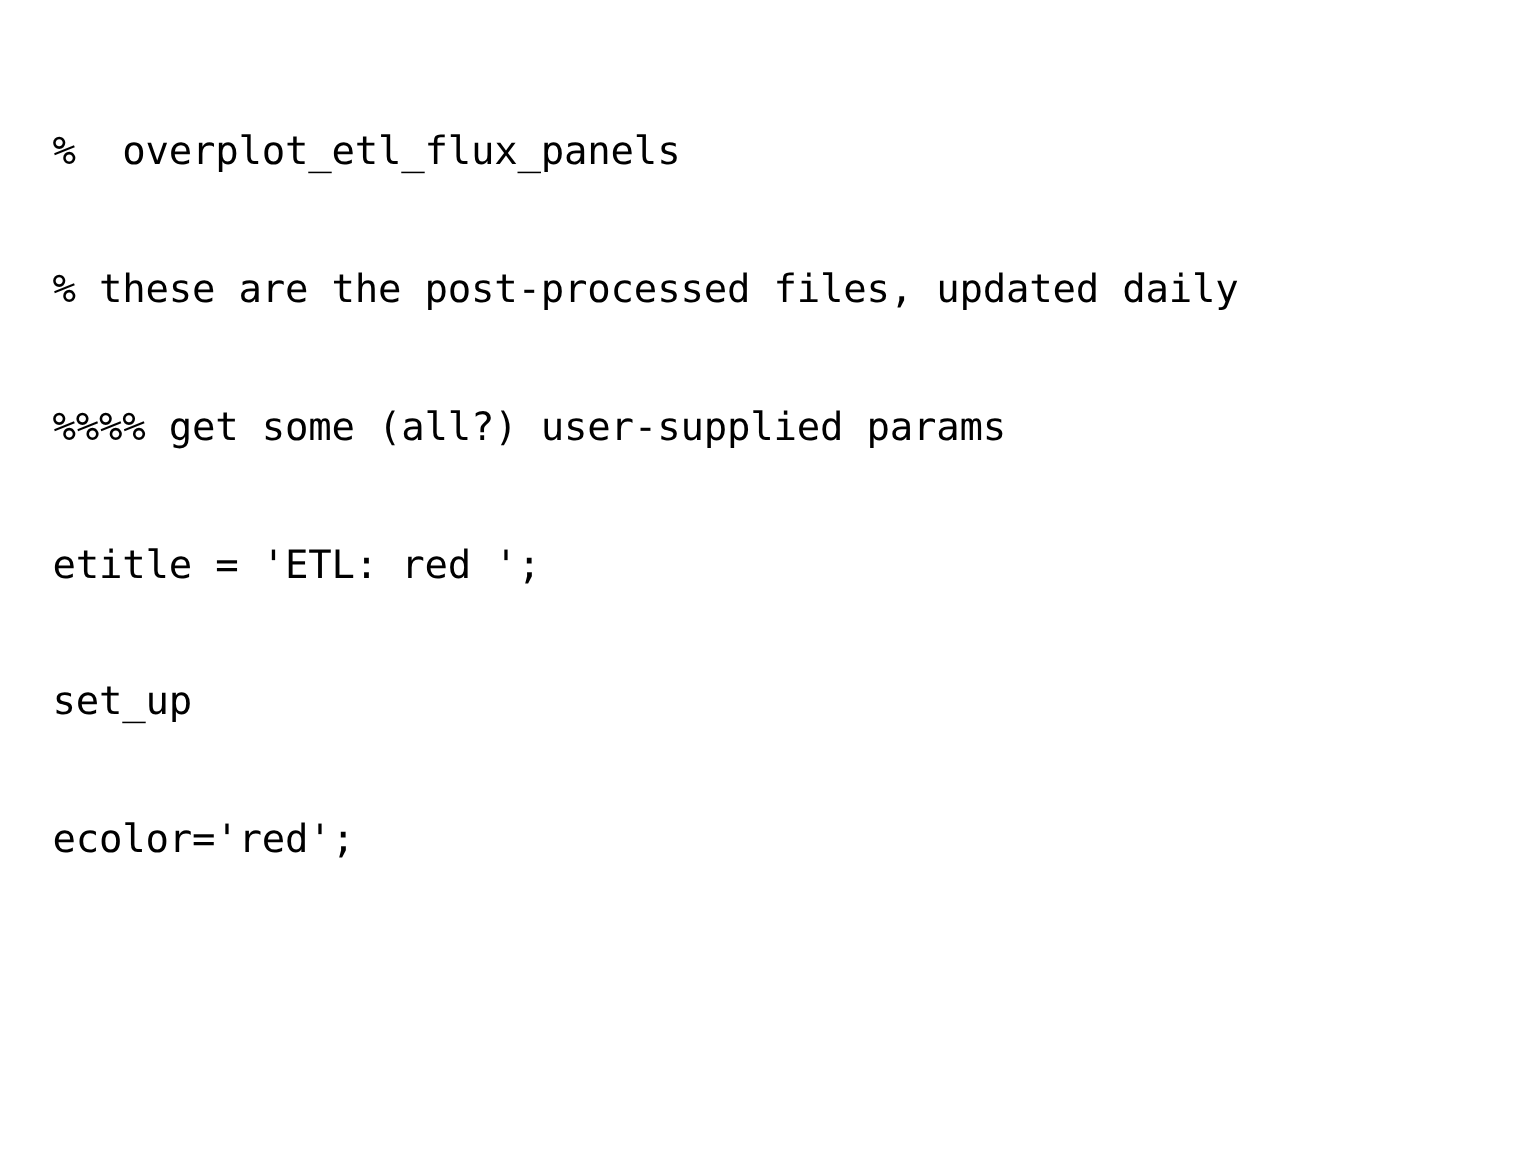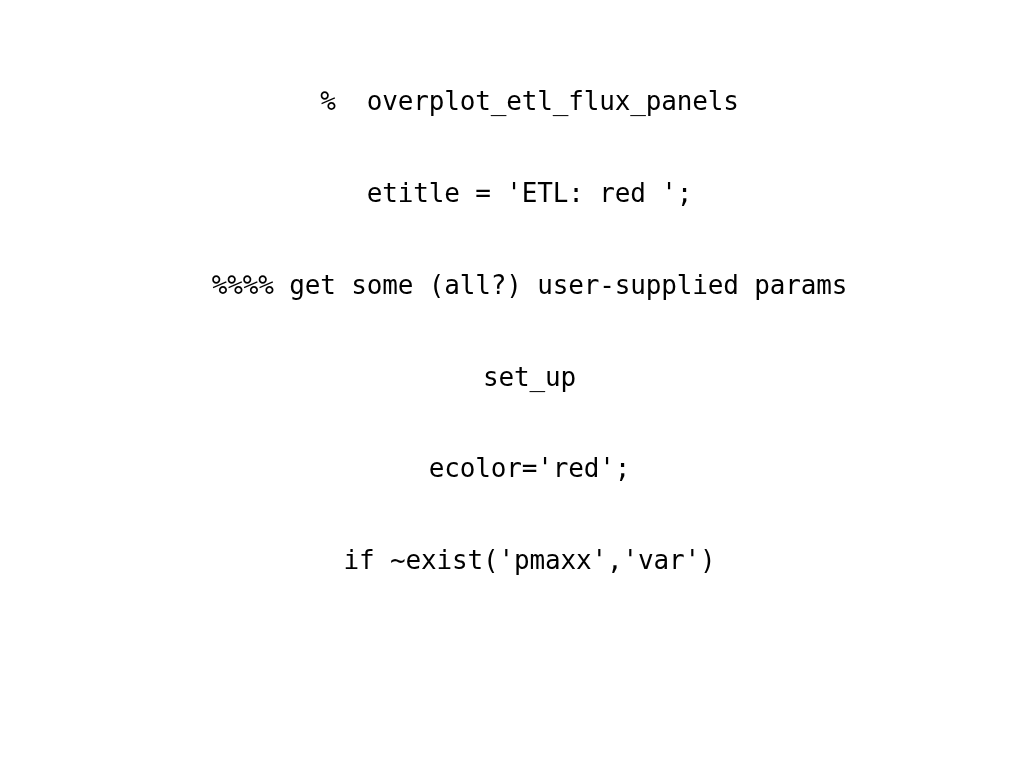--- a/index.html
+++ b/index.html
@@ -22,33 +22,32 @@
     font-size: 26px;
     line-height: 30.6px;
     letter-spacing: -0.15px;
     color: var(--fg, #000000);
     white-space: pre;
   }
   .code-line {
     height: 30.6px;
     min-height: 30.6px;
     white-space: pre;
-    text-align: center;
   }
 </style>
 </head>
 <body>
 
 <main class="code-listing">
   <div class="code-line">%  overplot_etl_flux_panels</div>
+  <div class="code-line">% these are the post-processed files, updated daily</div>
+  <div class="code-line">%%%% get some (all?) user-supplied params</div>
   <div class="code-line">etitle = 'ETL: red ';</div>
-  <div class="code-line">%%%% get some (all?) user-supplied params</div>
   <div class="code-line">set_up</div>
   <div class="code-line">ecolor='red';</div>
-  <div class="code-line">if ~exist('pmaxx','var')</div>
   
   
   
   
   
   
   
   
   
   

